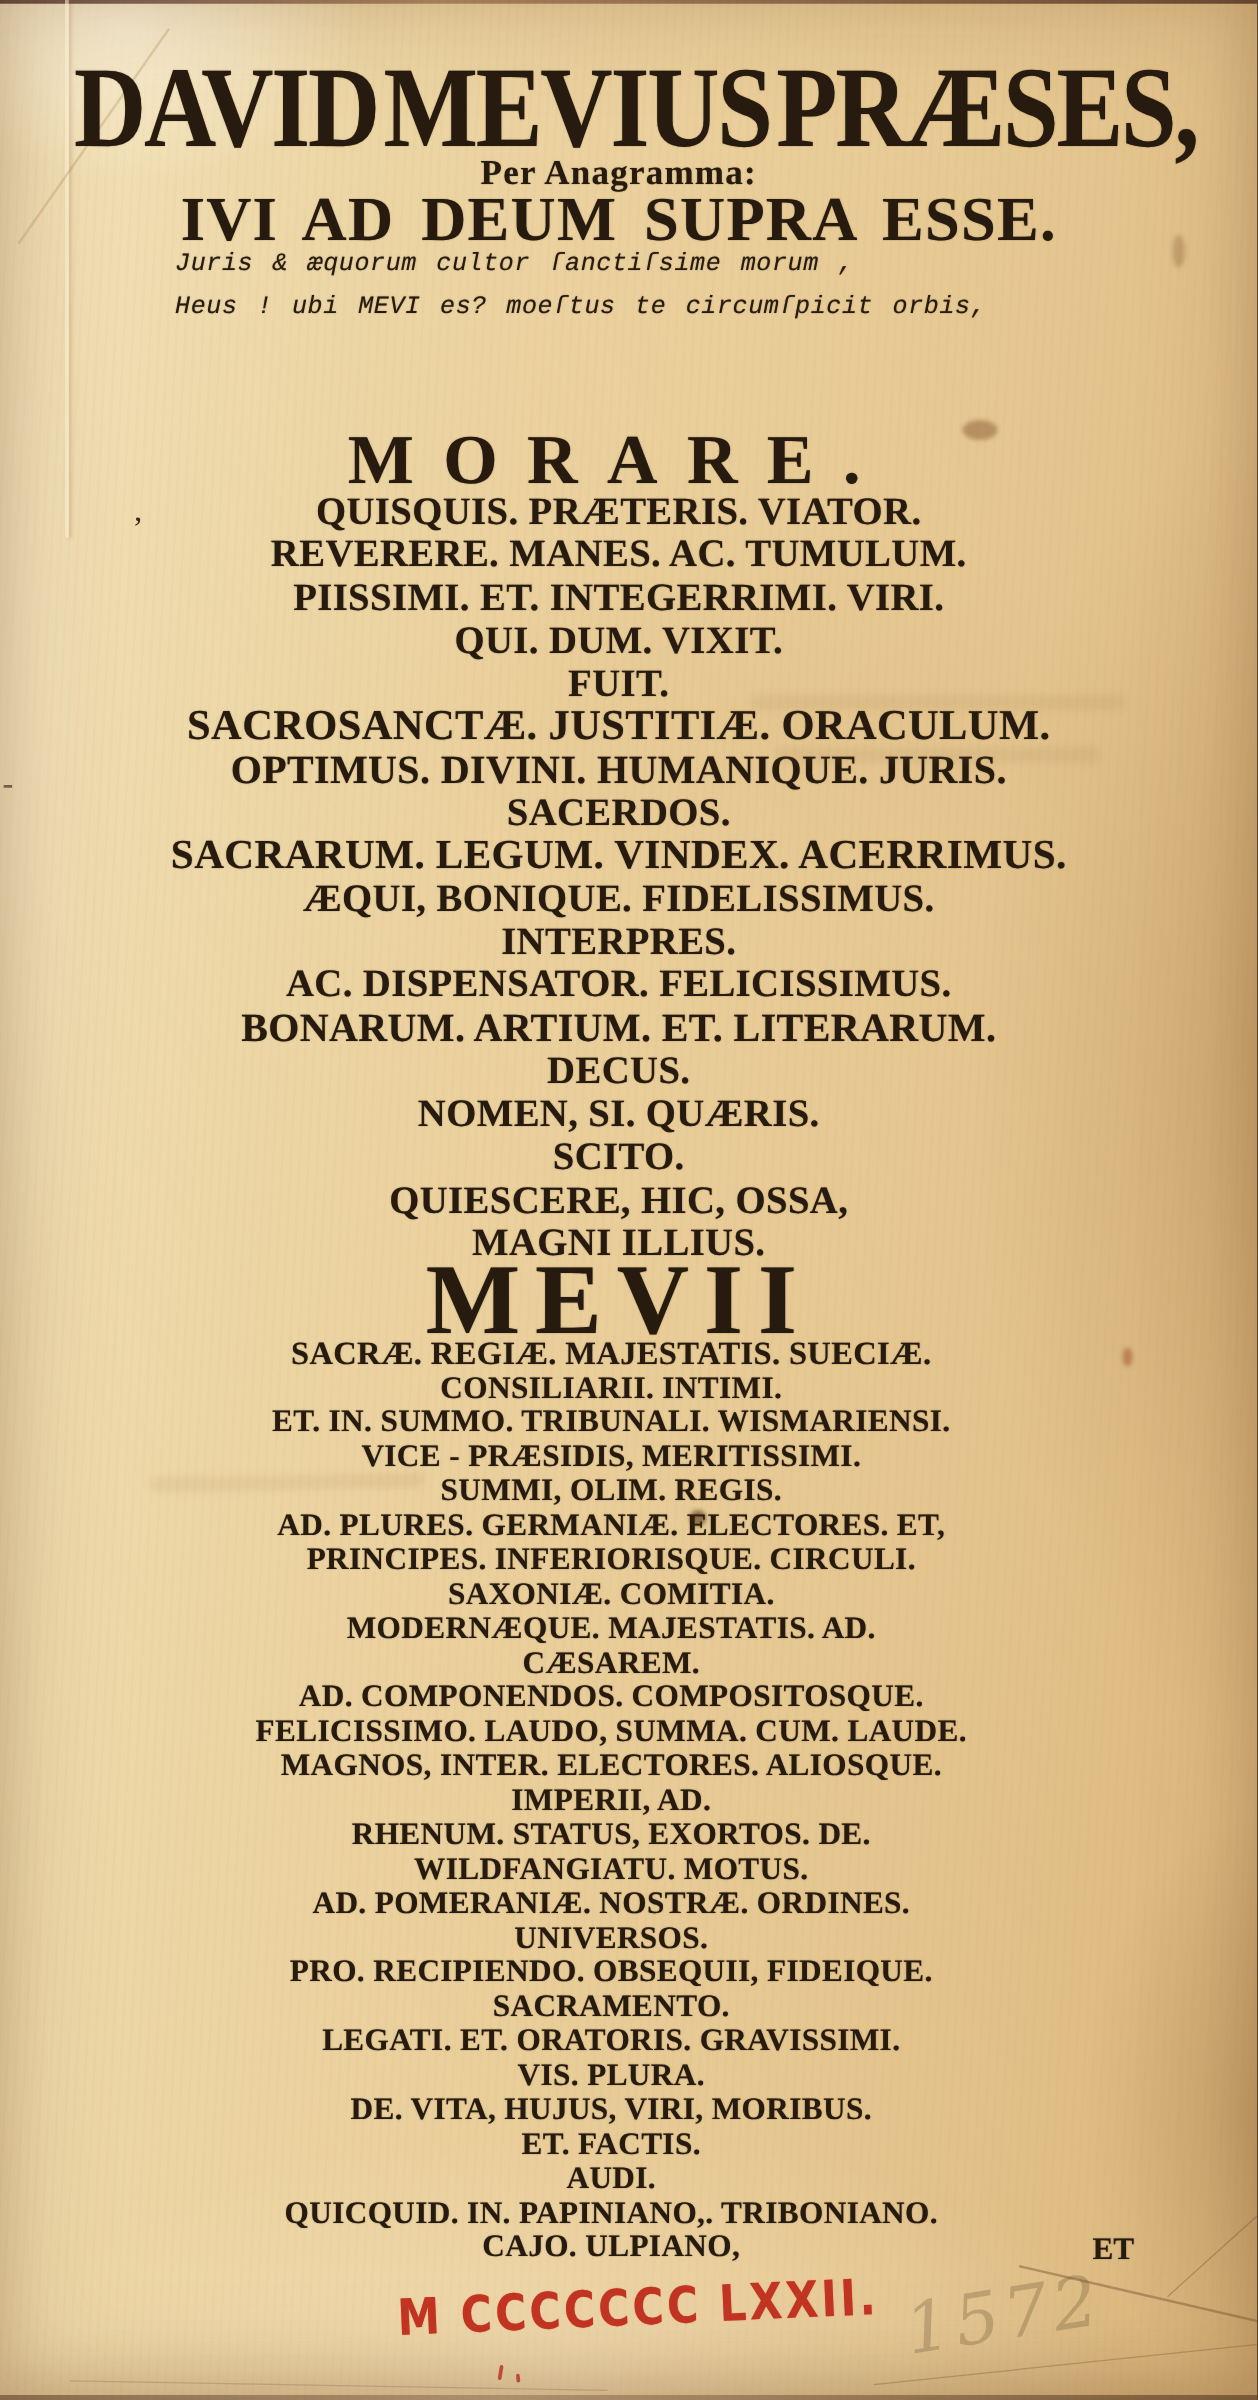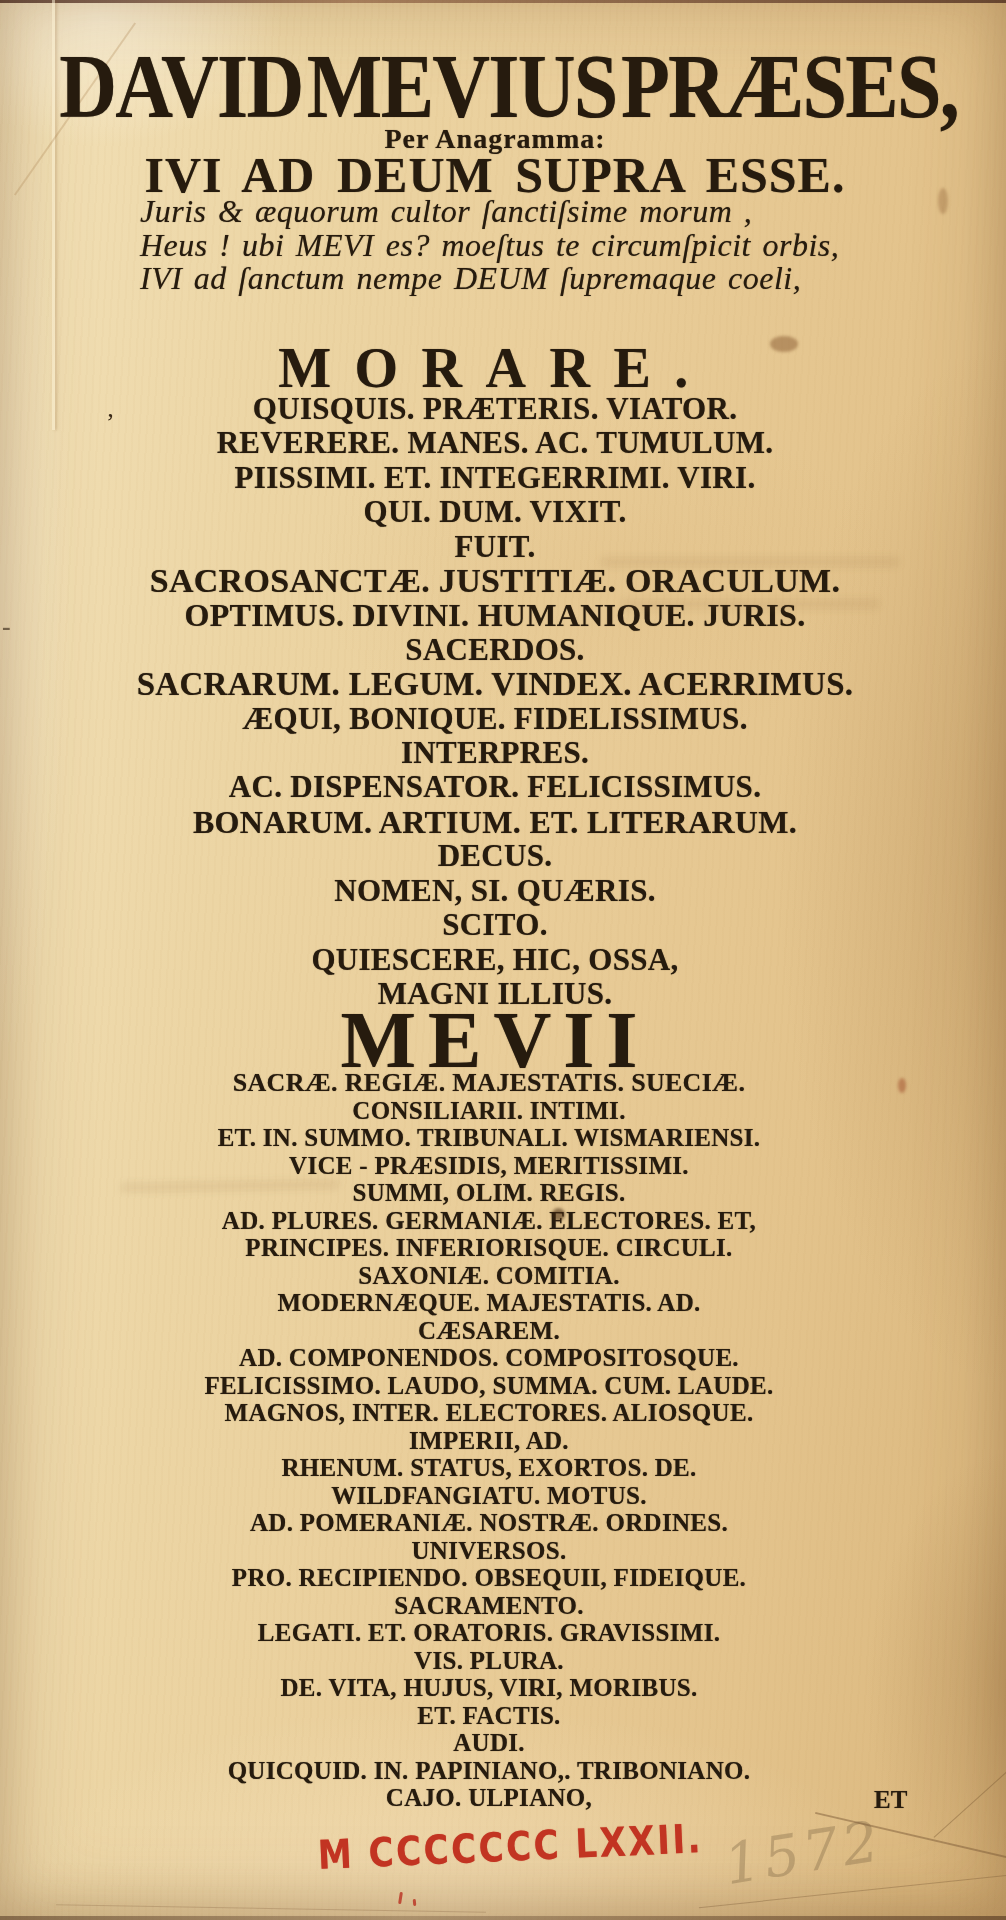--- a/index.html
+++ b/index.html
@@ -31,22 +31,22 @@
     background:rgba(172,132,82,0.30);transform:rotate(-55deg);}
   .ink{color:#261b0e;text-shadow:0 0 1px rgba(38,27,14,0.6);}
   .center{position:absolute;left:-8px;width:1006px;text-align:center;white-space:nowrap;}
 
   .title-wrap{top:40px;}
   .title{display:inline-block;font-size:92px;font-weight:bold;line-height:1;
     letter-spacing:-2px;word-spacing:-16px;transform:scaleX(0.87);transform-origin:center;}
   .anagram-label{top:123px;font-size:28px;line-height:32px;font-weight:bold;letter-spacing:1px;}
   .anagram{top:149px;font-size:50px;line-height:52px;font-weight:bold;letter-spacing:1px;word-spacing:8px;}
 
-  .verse{position:absolute;top:195px;left:140px;font-style:italic;font-size:32px;
-    line-height:33.5px;white-space:nowrap;letter-spacing:0.5px;word-spacing:3px;}
+  .verse{position:absolute;top:195px;left:140px;font-style:italic;font-size:20px;
+    line-height:33.5px;white-space:nowrap;letter-spacing:0.5px;word-spacing:3px;font-family:Liberation Mono, monospace;}
 
   .morare{top:337px;font-size:56px;line-height:62px;font-weight:bold;letter-spacing:0.42em;}
 
   .epitaph{position:absolute;top:392px;left:-8px;width:1006px;text-align:center;
     font-weight:bold;font-size:31px;letter-spacing:0.3px;}
   .epitaph .ln{line-height:34.4px;white-space:nowrap;}
   .epitaph .ln:nth-child(6){font-size:34px;}
   .epitaph .ln:nth-child(7){font-size:32px;}
   .epitaph .ln:nth-child(9){font-size:33px;}
   .epitaph .ln:nth-child(13){font-size:32px;}
@@ -105,21 +105,20 @@
   <div class="center title-wrap ink">
     <span class="title">DAVID MEVIUS PRÆSES,</span>
   </div>
 
   <div class="center anagram-label ink">Per Anagramma:</div>
   <div class="center anagram ink">IVI AD DEUM SUPRA ESSE.</div>
 
   <div class="verse ink">
     <div class="vln">Juris &amp; æquorum cultor ſanctiſsime morum ,</div>
     <div class="vln">Heus ! ubi MEVI es? moeſtus te circumſpicit orbis,</div>
-    <div class="vln">IVI ad ſanctum nempe DEUM ſupremaque coeli,</div>
   </div>
 
   <div class="center morare ink">MORARE.</div>
 
   <div class="epitaph ink">
     <div class="ln">QUISQUIS. PRÆTERIS. VIATOR.</div>
     <div class="ln">REVERERE. MANES. AC. TUMULUM.</div>
     <div class="ln">PIISSIMI. ET. INTEGERRIMI. VIRI.</div>
     <div class="ln">QUI. DUM. VIXIT.</div>
     <div class="ln">FUIT.</div>

